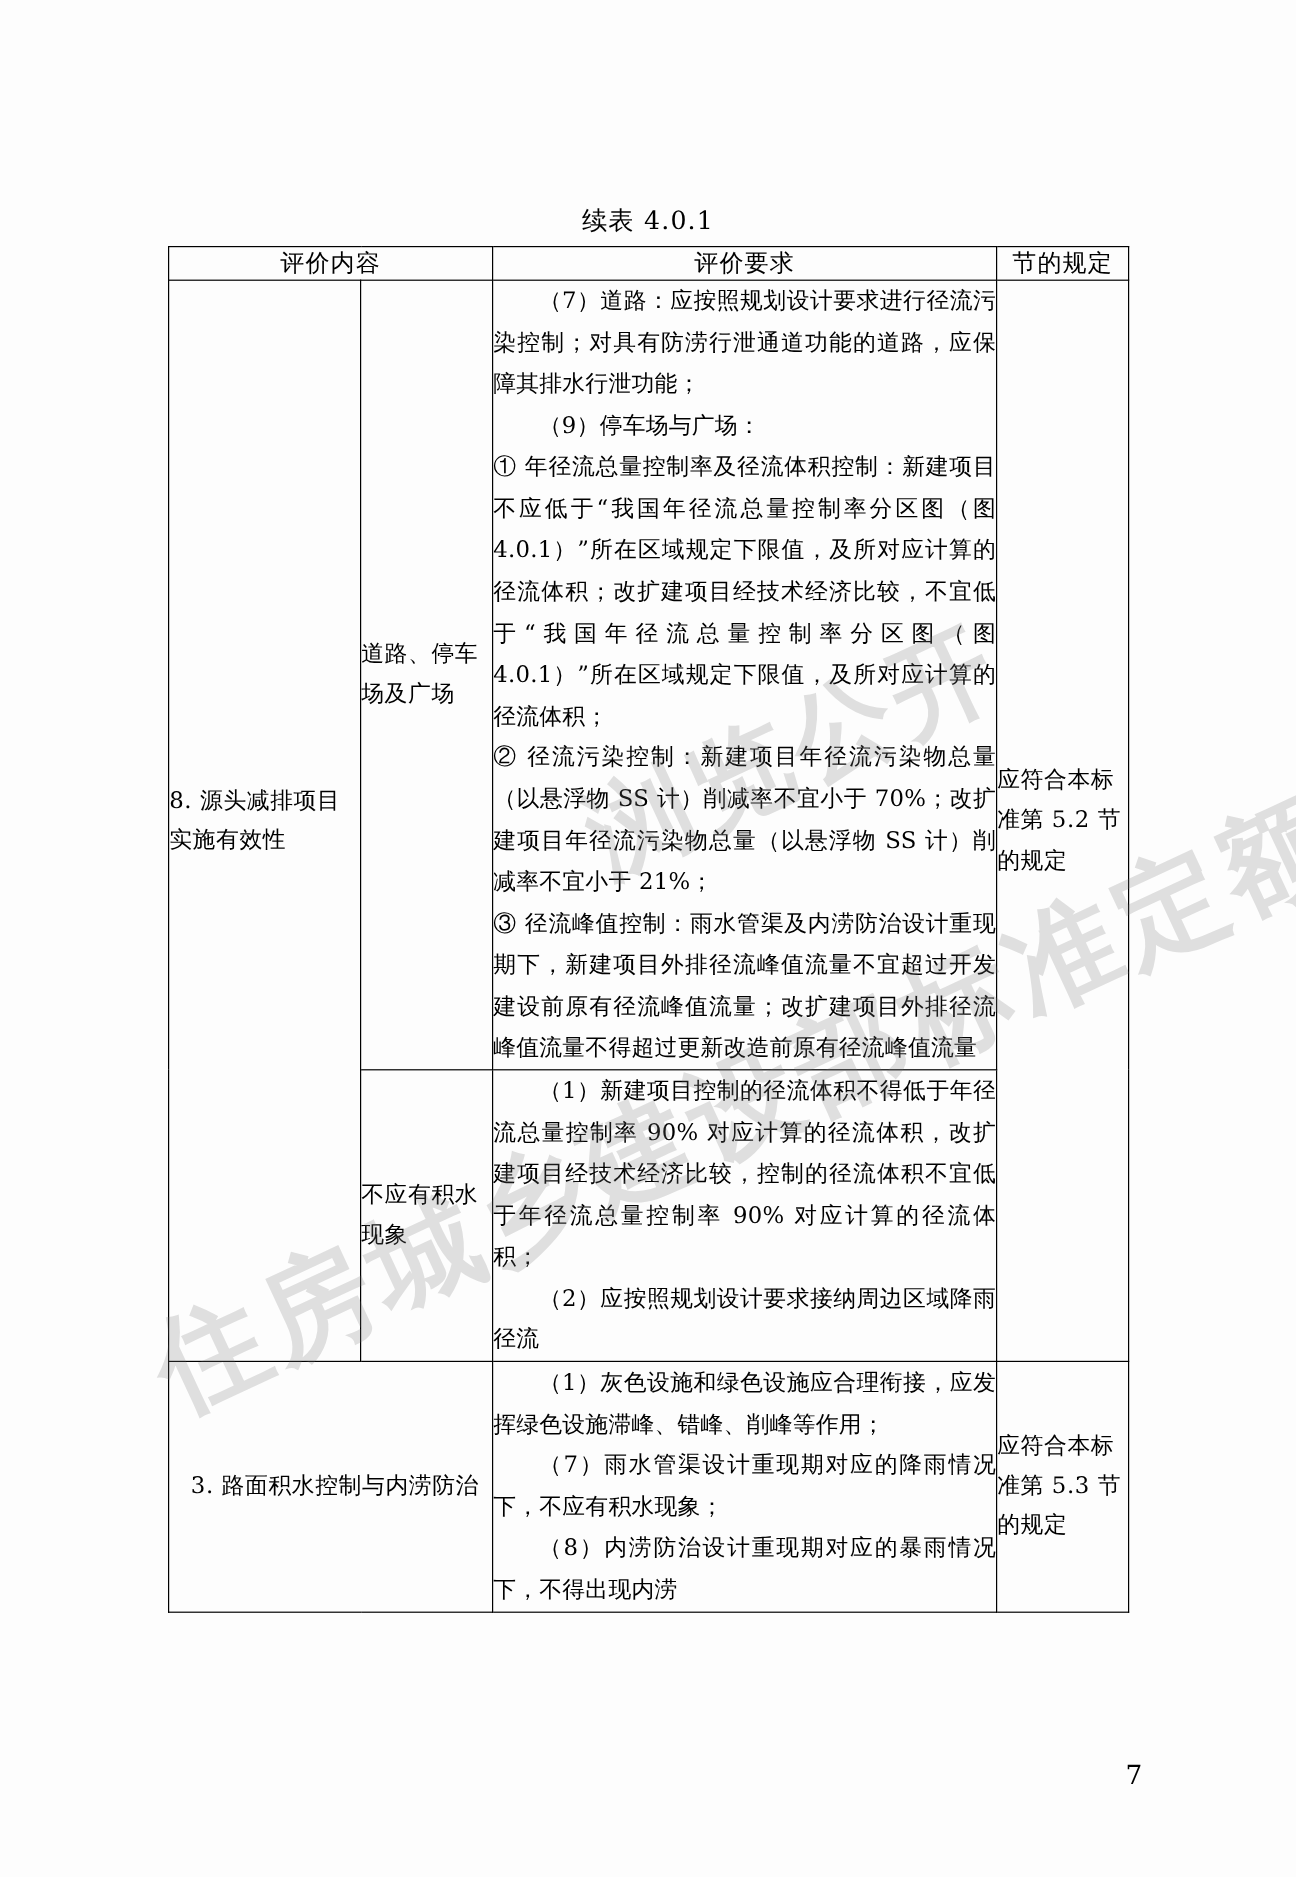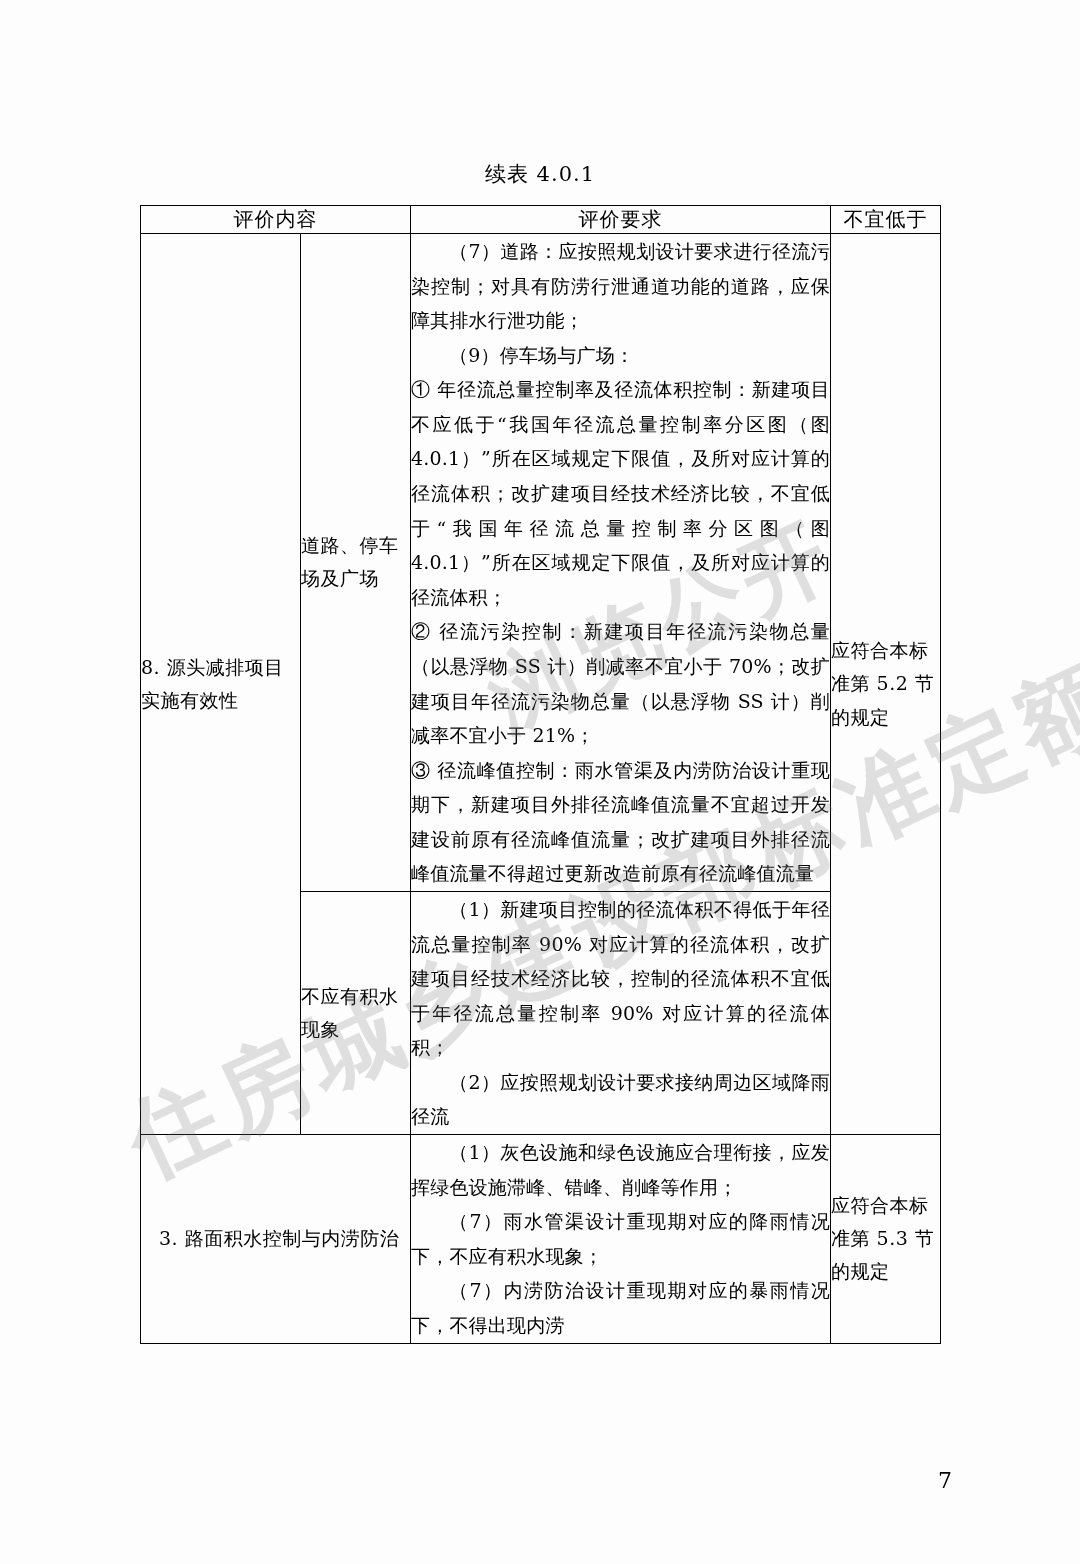--- a/index.html
+++ b/index.html
@@ -48,21 +48,21 @@
     font-size: 92px;
   }
   .wm2 {
     left: 520px;
     top: 640px;
     font-size: 86px;
   }
 
   .caption {
     position: absolute;
-    top: 160px;
+    top: 170px;
     left: 0;
     width: 1080px;
     text-align: center;
     font-size: 21px;
     letter-spacing: 1px;
   }
 
   table.doc-table {
     position: absolute;
     top: 205px;
@@ -132,21 +132,21 @@
     <colgroup>
       <col class="col-a">
       <col class="col-b">
       <col class="col-c">
       <col class="col-d">
     </colgroup>
     <thead>
       <tr>
         <th class="hdr" colspan="2">评价内容</th>
         <th class="hdr">评价要求</th>
-        <th class="hdr">不宜低于</th>
+        <th class="hdr">节的规定</th>
       </tr>
     </thead>
     <tbody>
       <tr>
         <td class="cell-center" rowspan="2">8. 源头减排项目实施有效性</td>
         <td class="cell-center">道路、停车场及广场</td>
         <td class="cell-body">
           <p class="indent">（7）道路：应按照规划设计要求进行径流污染控制；对具有防涝行泄通道功能的道路，应保障其排水行泄功能；</p>
           <p class="indent">（9）停车场与广场：</p>
           <p>① 年径流总量控制率及径流体积控制：新建项目不应低于“我国年径流总量控制率分区图（图 4.0.1）”所在区域规定下限值，及所对应计算的径流体积；改扩建项目经技术经济比较，不宜低于“我国年径流总量控制率分区图（图 4.0.1）”所在区域规定下限值，及所对应计算的径流体积；</p>
@@ -160,21 +160,21 @@
         <td class="cell-body">
           <p class="indent">（1）新建项目控制的径流体积不得低于年径流总量控制率 90% 对应计算的径流体积，改扩建项目经技术经济比较，控制的径流体积不宜低于年径流总量控制率 90% 对应计算的径流体积；</p>
           <p class="indent">（2）应按照规划设计要求接纳周边区域降雨径流</p>
         </td>
       </tr>
       <tr>
         <td class="cell-center" colspan="2" style="text-align:left; padding-left:18px;">3. 路面积水控制与内涝防治</td>
         <td class="cell-body">
           <p class="indent">（1）灰色设施和绿色设施应合理衔接，应发挥绿色设施滞峰、错峰、削峰等作用；</p>
           <p class="indent">（7）雨水管渠设计重现期对应的降雨情况下，不应有积水现象；</p>
-          <p class="indent">（7）内涝防治设计重现期对应的暴雨情况下，不得出现内涝</p>
+          <p class="indent">（8）内涝防治设计重现期对应的暴雨情况下，不得出现内涝</p>
         </td>
         <td class="cell-center">应符合本标准第 5.3 节的规定</td>
       </tr>
     </tbody>
   </table>
 
   <div class="page-number">7</div>
 </div>
 
 </body></html>

